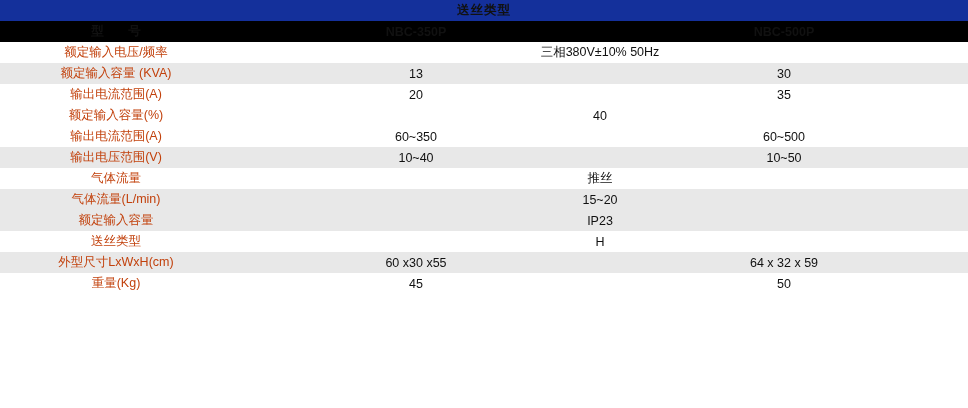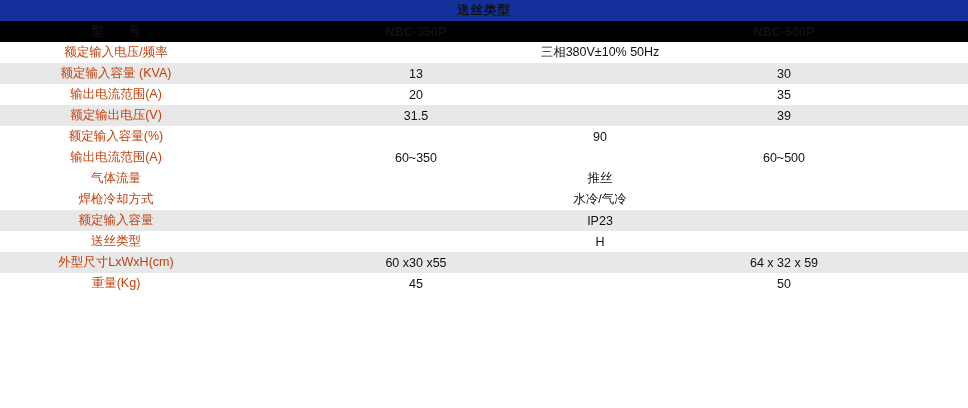--- a/index.html
+++ b/index.html
@@ -89,41 +89,41 @@
       <tr class="even">
         <td class="param-label">额定输入容量 (KVA)</td>
         <td>13</td>
         <td>30</td>
       </tr>
       <tr class="odd">
         <td class="param-label">输出电流范围(A)</td>
         <td>20</td>
         <td>35</td>
       </tr>
-      <tr class="even">
-        <td class="param-label">额定输出电压(V)</td>
-        <td>31.5</td>
-        <td>39</td>
-      </tr>
       <tr class="odd">
         <td class="param-label">额定输入容量(%)</td>
-        <td colspan="2">90</td>
+        <td colspan="2">40</td>
       </tr>
       <tr class="odd">
         <td class="param-label">输出电流范围(A)</td>
         <td>60~350</td>
         <td>60~500</td>
       </tr>
+      <tr class="even">
+        <td class="param-label">输出电压范围(V)</td>
+        <td>10~40</td>
+        <td>10~50</td>
+      </tr>
       <tr class="odd">
         <td class="param-label">气体流量</td>
         <td colspan="2">推丝</td>
       </tr>
-      <tr class="odd">
-        <td class="param-label">焊枪冷却方式</td>
-        <td colspan="2">水冷/气冷</td>
+      <tr class="even">
+        <td class="param-label">气体流量(L/min)</td>
+        <td colspan="2">15~20</td>
       </tr>
       <tr class="even">
         <td class="param-label">额定输入容量</td>
         <td colspan="2">IP23</td>
       </tr>
       <tr class="odd">
         <td class="param-label">送丝类型</td>
         <td colspan="2">H</td>
       </tr>
       <tr class="even">

